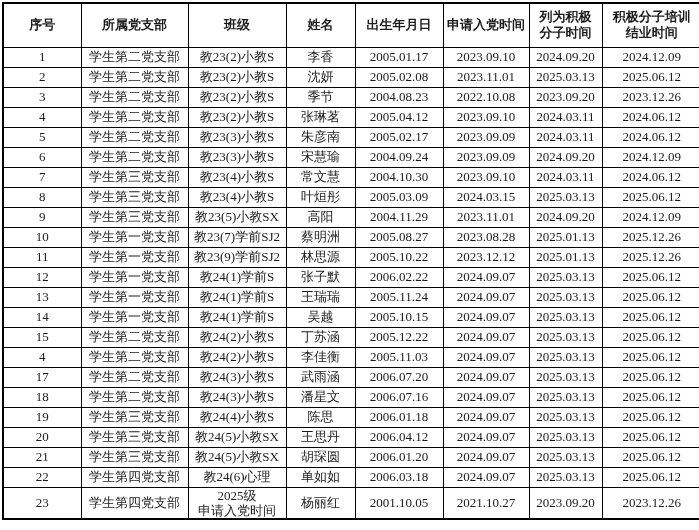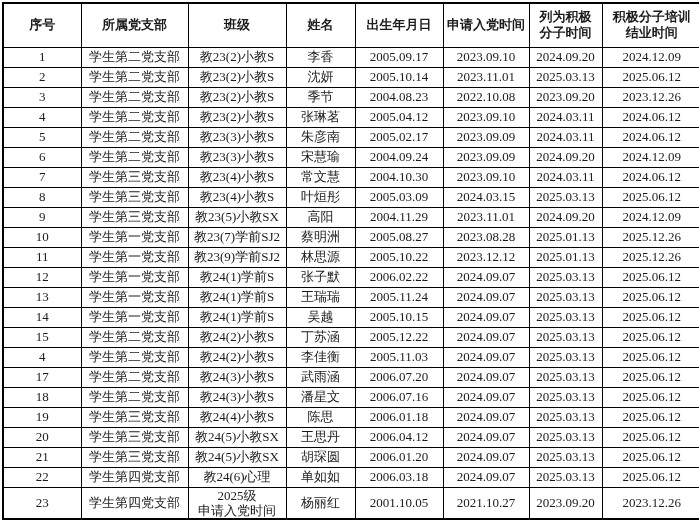--- a/index.html
+++ b/index.html
@@ -78,31 +78,31 @@
       <th>积极分子培训
 结业时间</th>
     </tr>
   </thead>
   <tbody>
       <tr>
         <td>1</td>
         <td>学生第二党支部</td>
         <td>教23(2)小教S</td>
         <td>李香</td>
-        <td>2005.09.17</td>
+        <td>2005.01.17</td>
         <td>2023.09.10</td>
         <td>2024.09.20</td>
         <td>2024.12.09</td>
       </tr>
       <tr>
         <td>2</td>
         <td>学生第二党支部</td>
         <td>教23(2)小教S</td>
         <td>沈妍</td>
-        <td>2005.10.14</td>
+        <td>2005.02.08</td>
         <td>2023.11.01</td>
         <td>2025.03.13</td>
         <td>2025.06.12</td>
       </tr>
       <tr>
         <td>3</td>
         <td>学生第二党支部</td>
         <td>教23(2)小教S</td>
         <td>季节</td>
         <td>2004.08.23</td>

